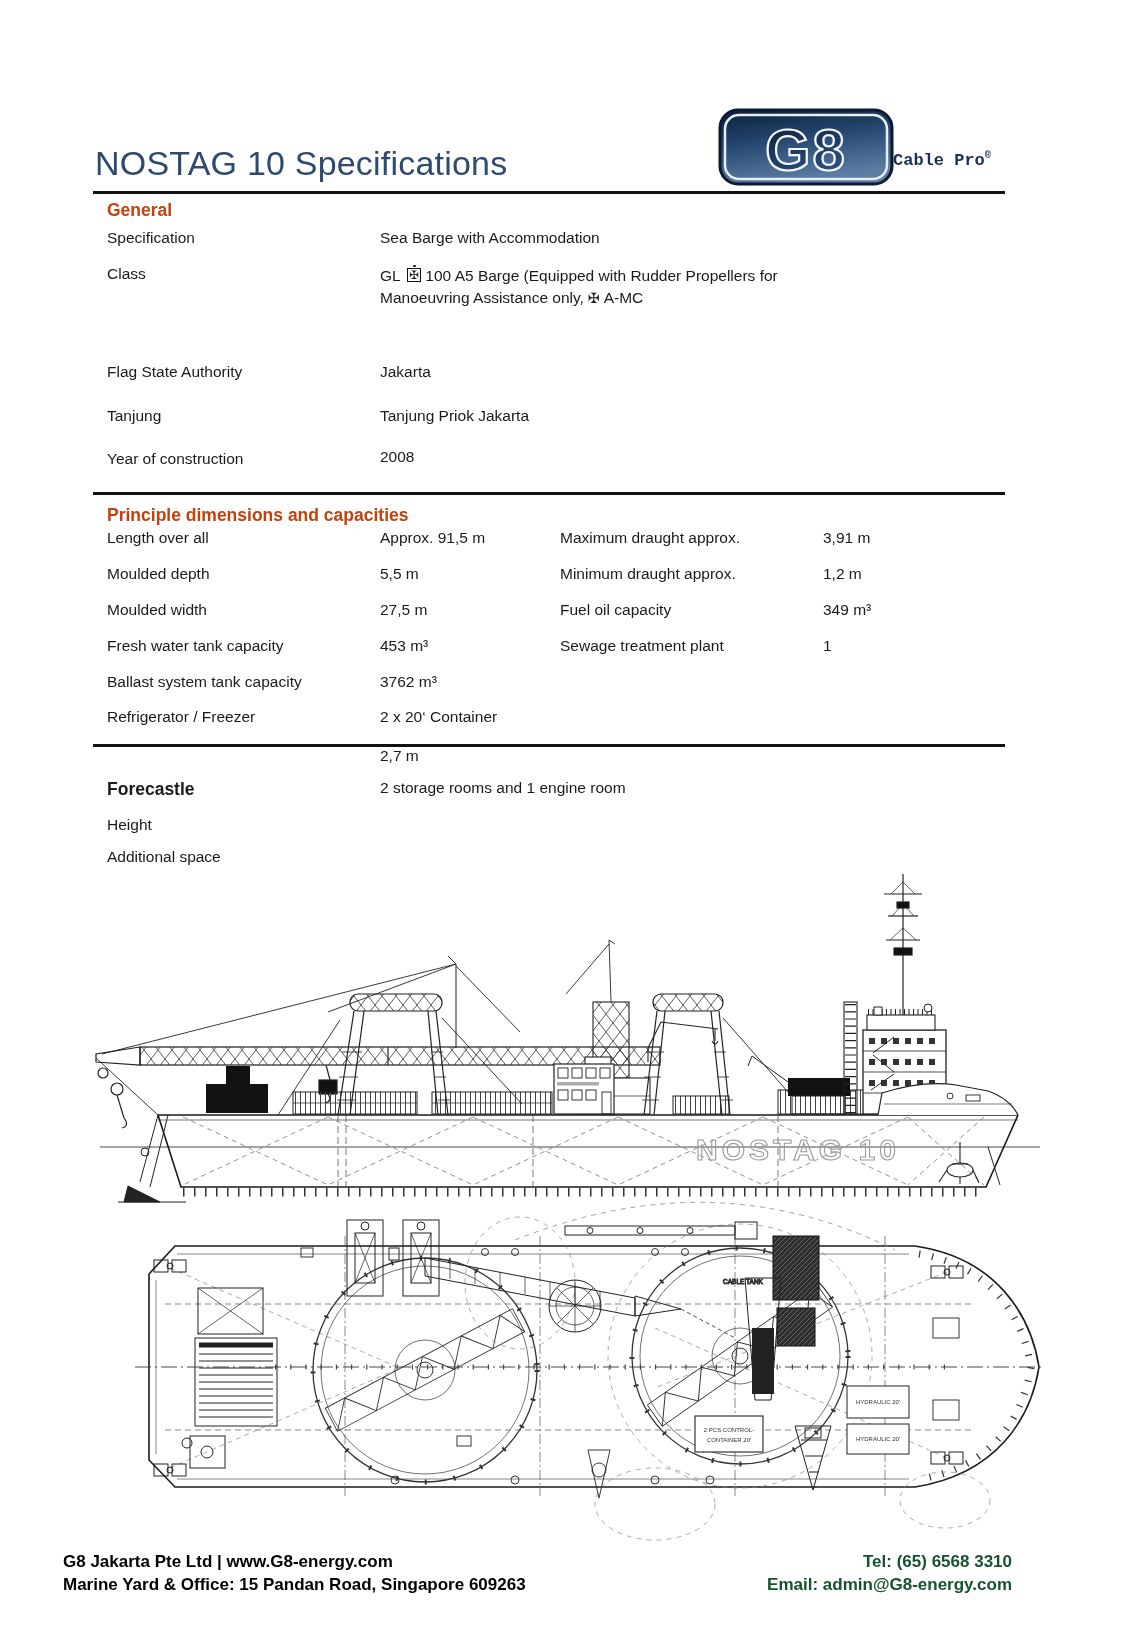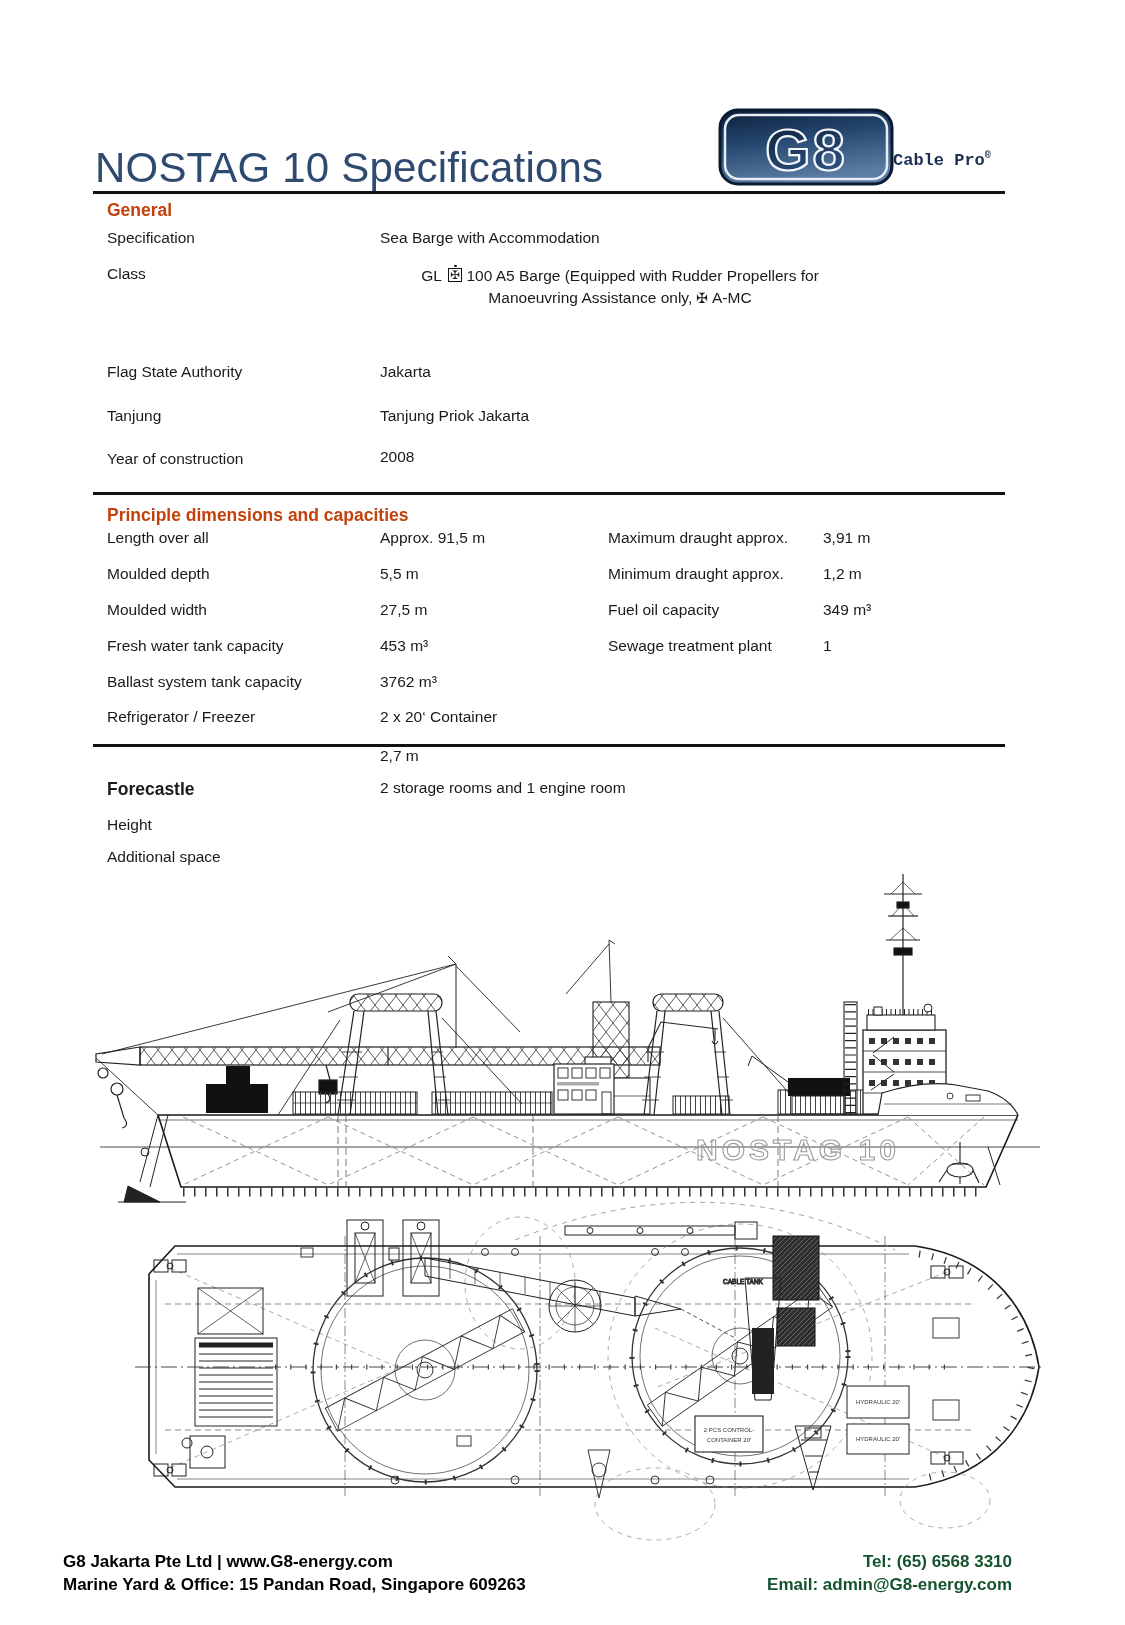--- a/index.html
+++ b/index.html
@@ -2,28 +2,28 @@
 <html><head>
 <meta charset="utf-8">
 <style>
   html,body{margin:0;padding:0;background:#888;}
   .page{
     position:relative;width:1125px;height:1625px;background:#fff;margin:0 auto;
     font-family:"Liberation Sans","DejaVu Sans",sans-serif;color:#1c1c1c;overflow:hidden;
   }
   .abs{position:absolute;}
   .title{
-    left:95px;top:144px;font-size:42px;font-weight:500;color:#2e4a6e;letter-spacing:0.2px;
+    left:95px;top:144px;font-size:34px;font-weight:500;color:#2e4a6e;letter-spacing:0.2px;
   }
   .rule{left:93px;width:912px;height:3px;background:#111;}
   .sec-head{left:107px;font-size:17.5px;font-weight:bold;color:#c2410c;}
-  .row{left:0;width:911px;height:24px;font-size:15.5px;color:#1a1a1a;text-align:center;}
+  .row{left:0;width:911px;height:24px;font-size:15.5px;color:#1a1a1a;}
   .c-lbl{position:absolute;left:107px;white-space:nowrap;}
   .c-v1{position:absolute;left:380px;white-space:nowrap;}
-  .c-l2{position:absolute;left:560px;white-space:nowrap;margin-left:48px;}
+  .c-l2{position:absolute;left:560px;white-space:nowrap;}
   .c-v2{position:absolute;left:823px;white-space:nowrap;}
   .boxcross{
     display:inline-block;border:1.4px solid #111;font-size:11.5px;line-height:1.05;
     padding:0 1.5px;margin:0 4px 0 6px;position:relative;top:-2px;
   }
   .boxcross::after{
     content:"";position:absolute;top:-4.5px;left:50%;margin-left:-1px;width:2.5px;height:2.5px;background:#111;border-radius:50%;
   }
   .inlinecross{font-size:14px;margin:0 4px;}
   .footer-left{left:63px;font-size:17px;font-weight:bold;color:#000;line-height:1.35;}

